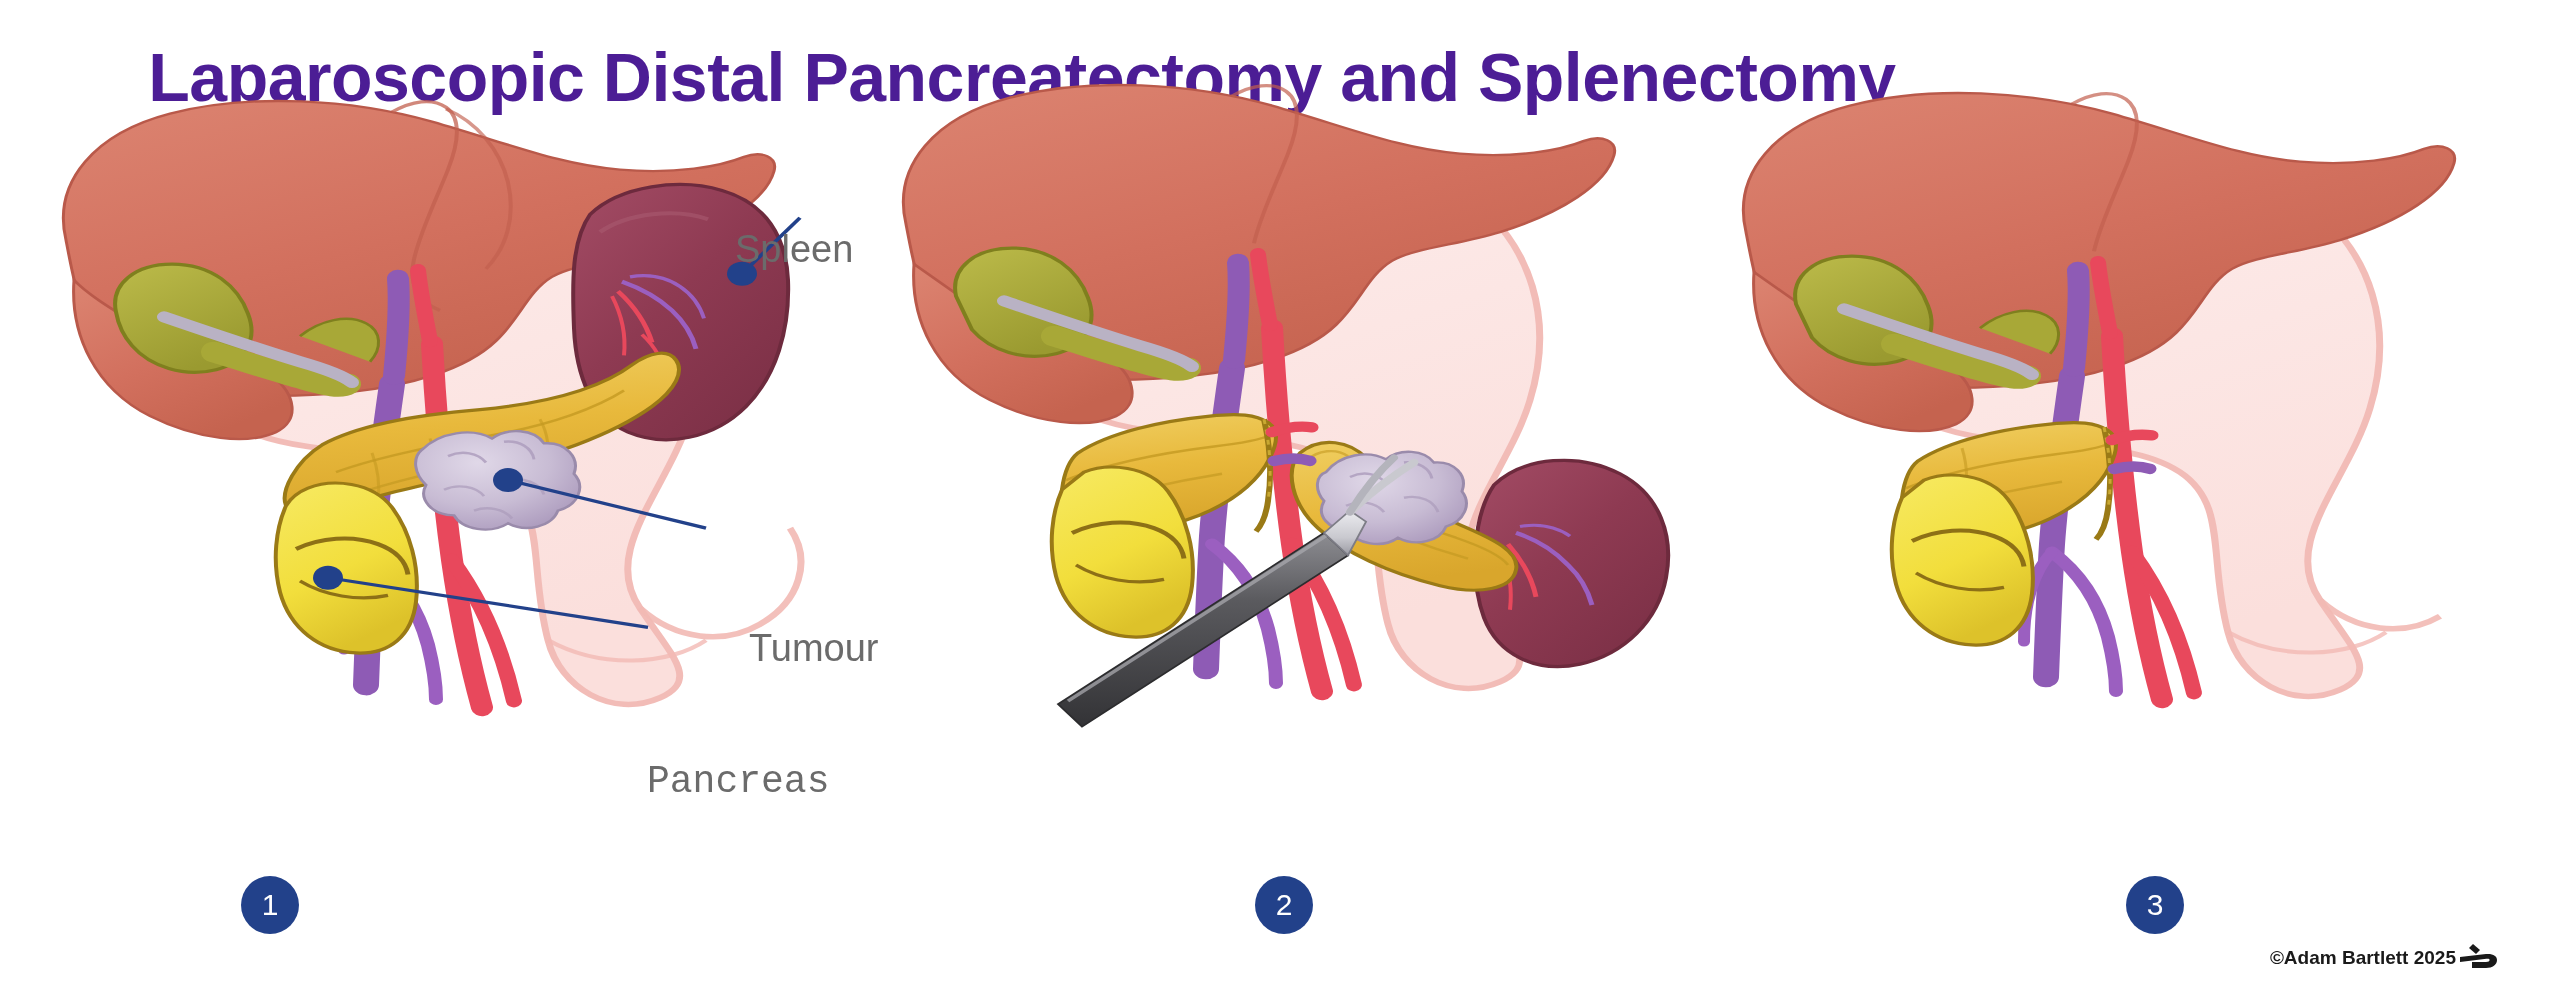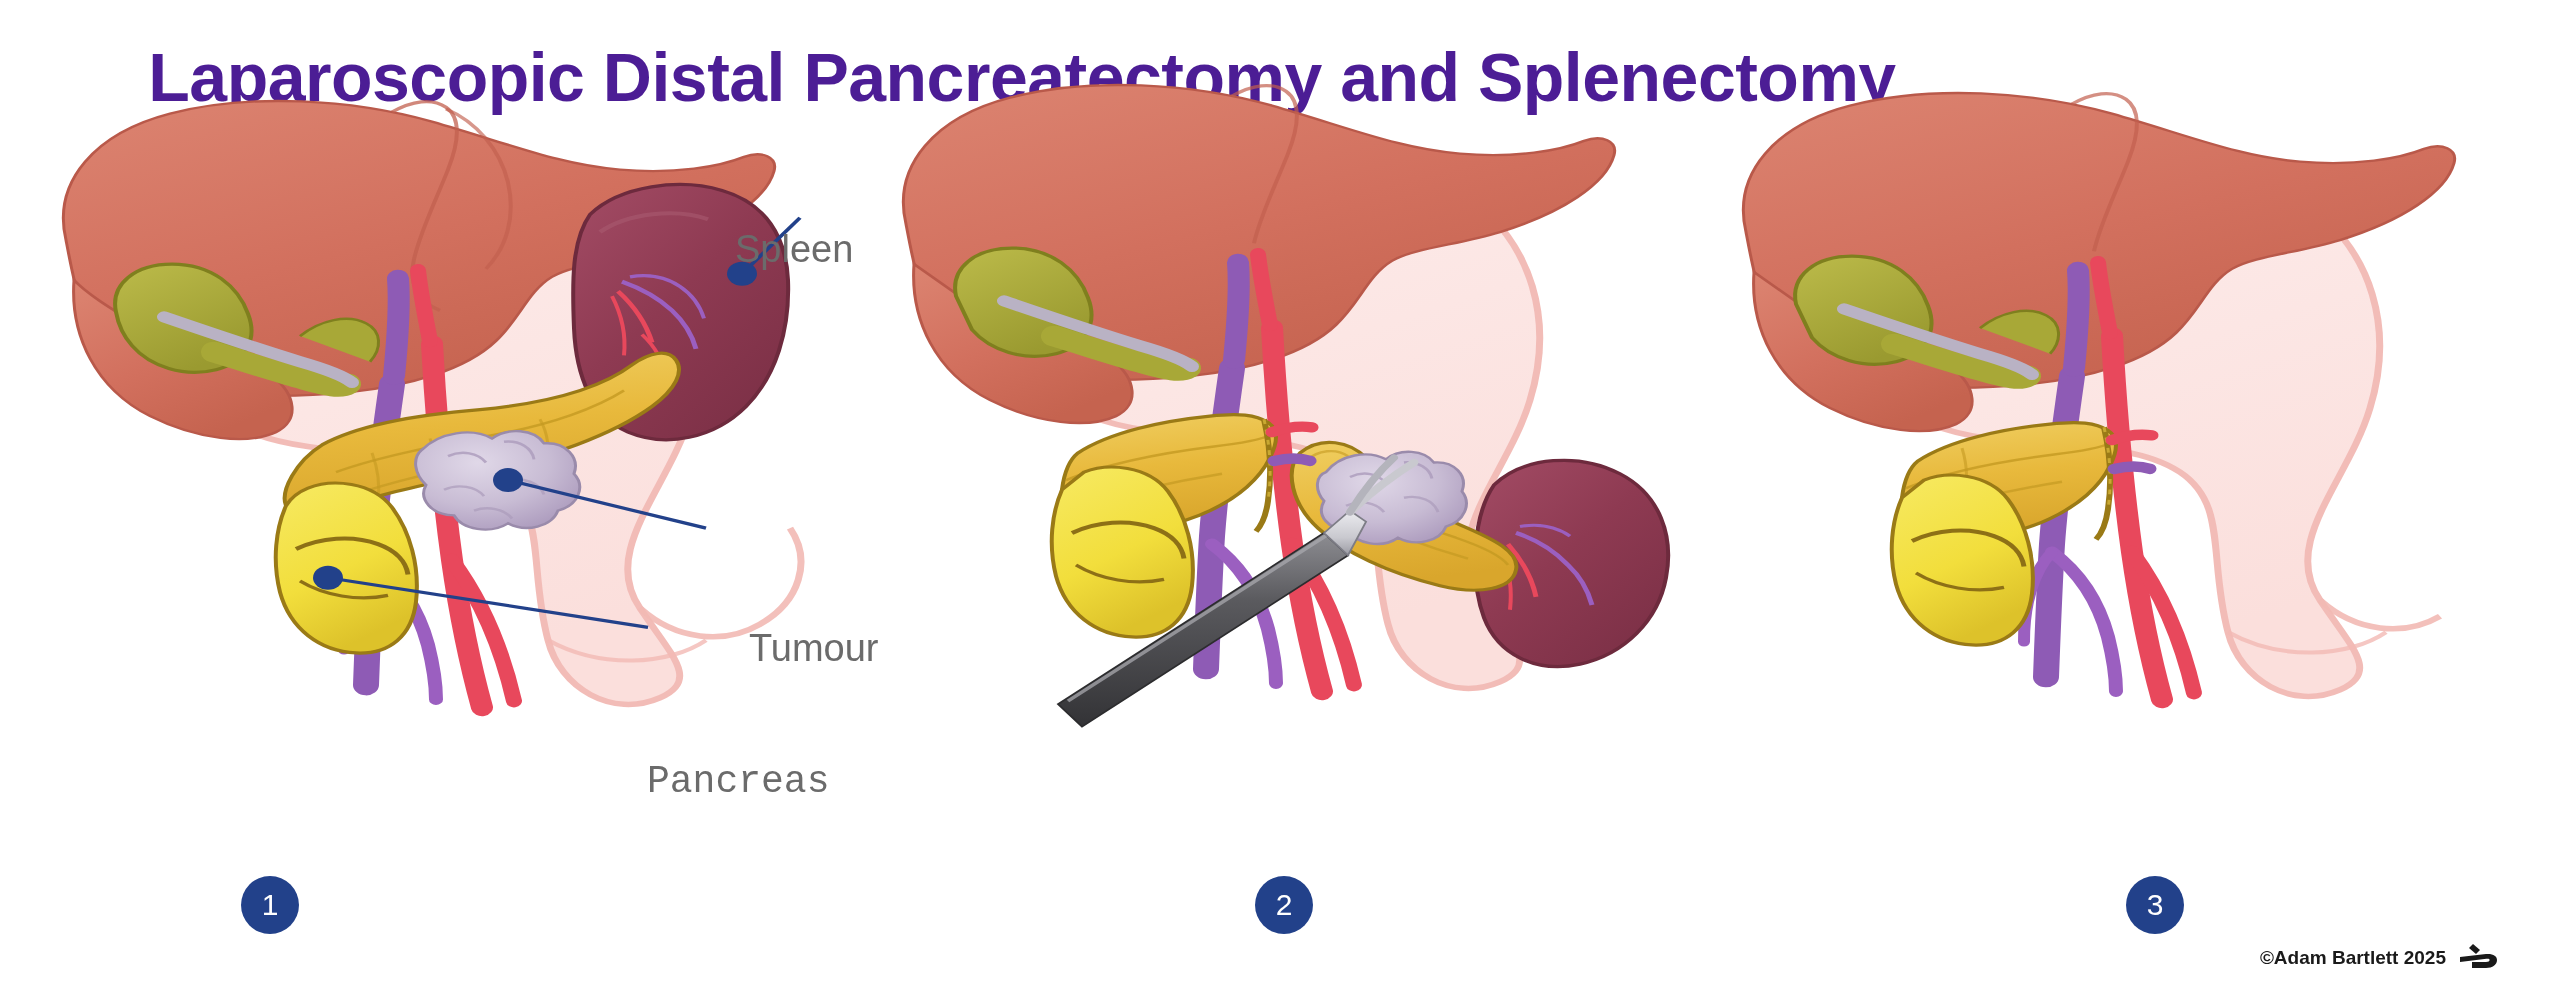--- a/index.html
+++ b/index.html
@@ -34,21 +34,21 @@
   .leader-label{
     position:absolute;color:#6b6b6b;font-size:38px;
     font-family:"Liberation Sans",sans-serif;white-space:nowrap;
   }
   #label-spleen{left:735px;top:228px;}
   #label-tumour{left:707px;top:627px;margin-left:42px;}
   #label-pancreas{left:647px;top:760px;font-family:Liberation Mono, monospace;}
 
   .copyright{
     position:absolute;right:62px;bottom:18px;display:flex;align-items:center;
-    gap:10px;color:#1a1a1a;font-size:19px;font-weight:bold;
+    color:#1a1a1a;font-size:19px;font-weight:bold;
     font-family:"Liberation Sans",sans-serif;white-space:nowrap;
   }
   .logo-mark{display:block;}
 </style>
 </head>
 <body>
 
 <div class="canvas">
 
   <div class="title">Laparoscopic Distal Pancreatectomy and Splenectomy</div>

